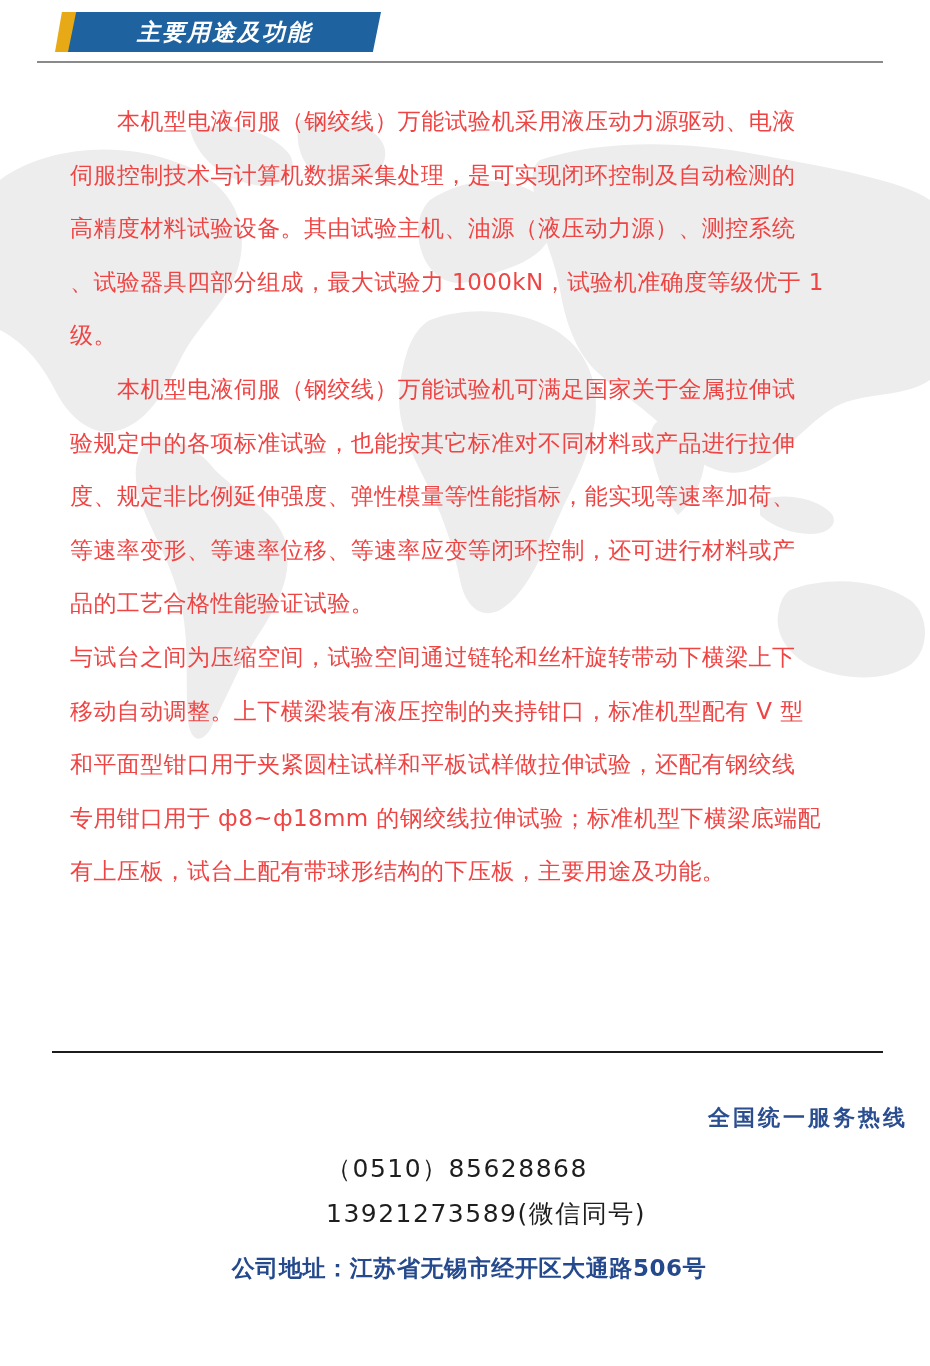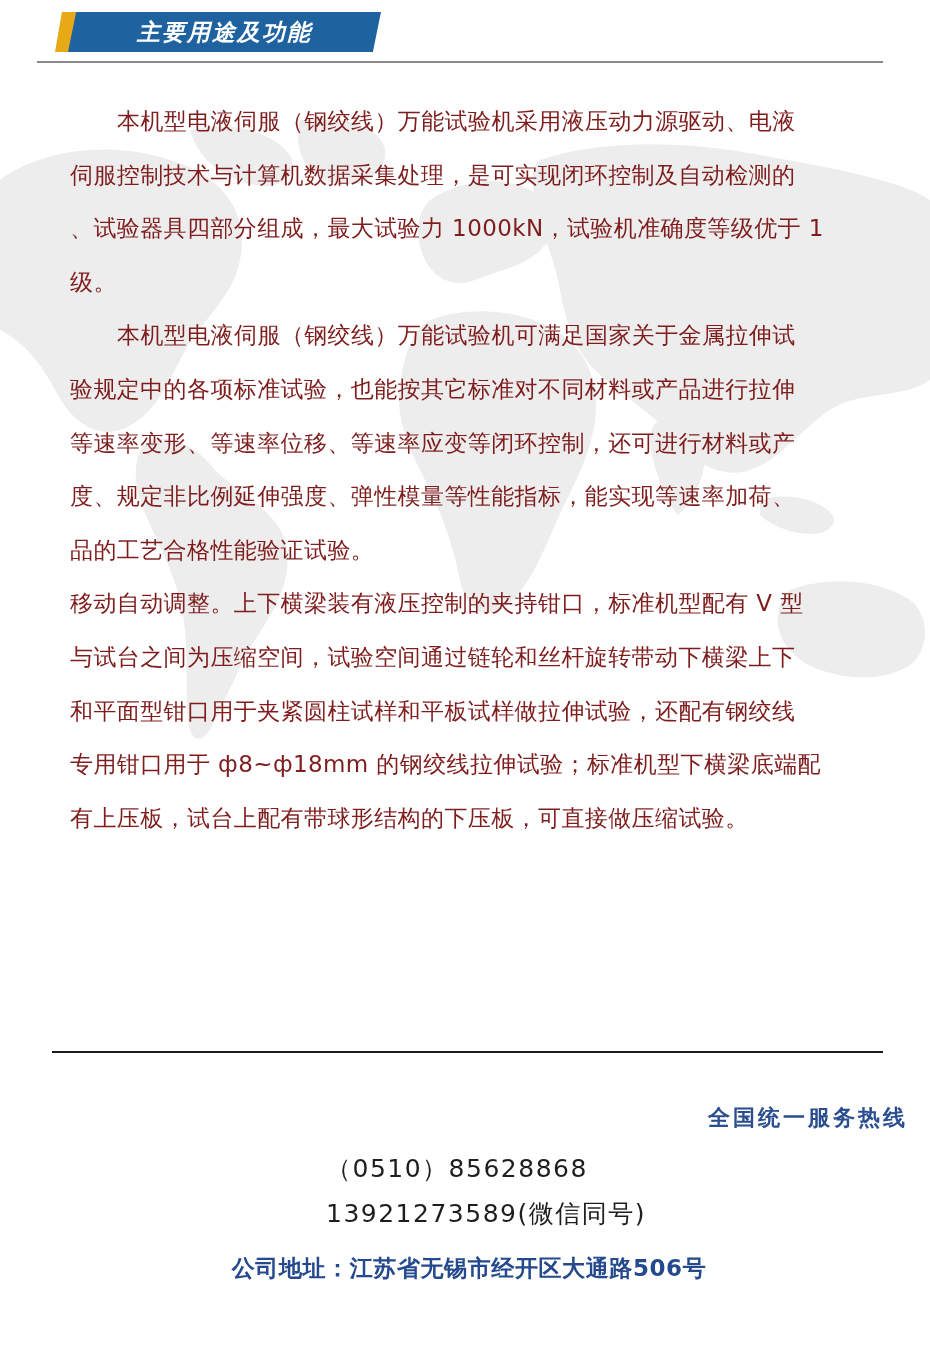--- a/index.html
+++ b/index.html
@@ -69,21 +69,21 @@
       width: 820px;
       z-index: 1;
     }
     .para { margin: 0; }
     .line {
       display: block;
       height: 53.6px;
       line-height: 53.6px;
       font-size: 23px;
       white-space: nowrap;
-      color: #7f1d1d;
+      color: #ef4444;
       letter-spacing: 0.4px;
     }
     .line.indent { padding-left: 47px; }
 
     
     .footer-rule {
       position: absolute;
       left: 52px; top: 1051px;
       width: 831px; height: 2px;
       background: #1c1c1c;
@@ -151,36 +151,37 @@
     <path d="M760,380 C785,372 815,378 830,392 C840,402 830,414 810,414 C790,414 770,405 760,395 Z"></path>
 
     <path d="M790,470 C830,455 880,460 910,480 C930,495 930,530 910,545 C885,562 845,560 815,548 C790,538 775,515 778,495 C780,482 783,475 790,470 Z"></path>
   </g>
 </svg>
 
 <div class="content">
   <p class="para">
     <span class="line indent">本机型电液伺服（钢绞线）万能试验机采用液压动力源驱动、电液</span>
     <span class="line">伺服控制技术与计算机数据采集处理，是可实现闭环控制及自动检测的</span>
+    <span class="line">高精度材料试验设备。其由试验主机、油源（液压动力源）、测控系统</span>
     <span class="line">、试验器具四部分组成，最大试验力 1000kN，试验机准确度等级优于 1</span>
     <span class="line">级。</span>
   </p>
   <p class="para">
     <span class="line indent">本机型电液伺服（钢绞线）万能试验机可满足国家关于金属拉伸试</span>
     <span class="line">验规定中的各项标准试验，也能按其它标准对不同材料或产品进行拉伸</span>
+    <span class="line">度、规定非比例延伸强度、弹性模量等性能指标，能实现等速率加荷、</span>
     <span class="line">等速率变形、等速率位移、等速率应变等闭环控制，还可进行材料或产</span>
-    <span class="line">度、规定非比例延伸强度、弹性模量等性能指标，能实现等速率加荷、</span>
     <span class="line">品的工艺合格性能验证试验。</span>
   </p>
   <p class="para">
+    <span class="line">与试台之间为压缩空间，试验空间通过链轮和丝杆旋转带动下横梁上下</span>
     <span class="line">移动自动调整。上下横梁装有液压控制的夹持钳口，标准机型配有 V 型</span>
-    <span class="line">与试台之间为压缩空间，试验空间通过链轮和丝杆旋转带动下横梁上下</span>
     <span class="line">和平面型钳口用于夹紧圆柱试样和平板试样做拉伸试验，还配有钢绞线</span>
     <span class="line">专用钳口用于 ф8~ф18mm 的钢绞线拉伸试验；标准机型下横梁底端配</span>
-    <span class="line">有上压板，试台上配有带球形结构的下压板，可直接做压缩试验。</span>
+    <span class="line">有上压板，试台上配有带球形结构的下压板，主要用途及功能。</span>
   </p>
 </div>
 
 <div class="footer-rule"></div>
 <div class="hotline-title">全国统一服务热线</div>
 <div class="phone phone-1">（0510）85628868</div>
 <div class="phone phone-2">13921273589(微信同号)</div>
 <div class="address">公司地址：江苏省无锡市经开区大通路506号</div>
 
 </body></html>

